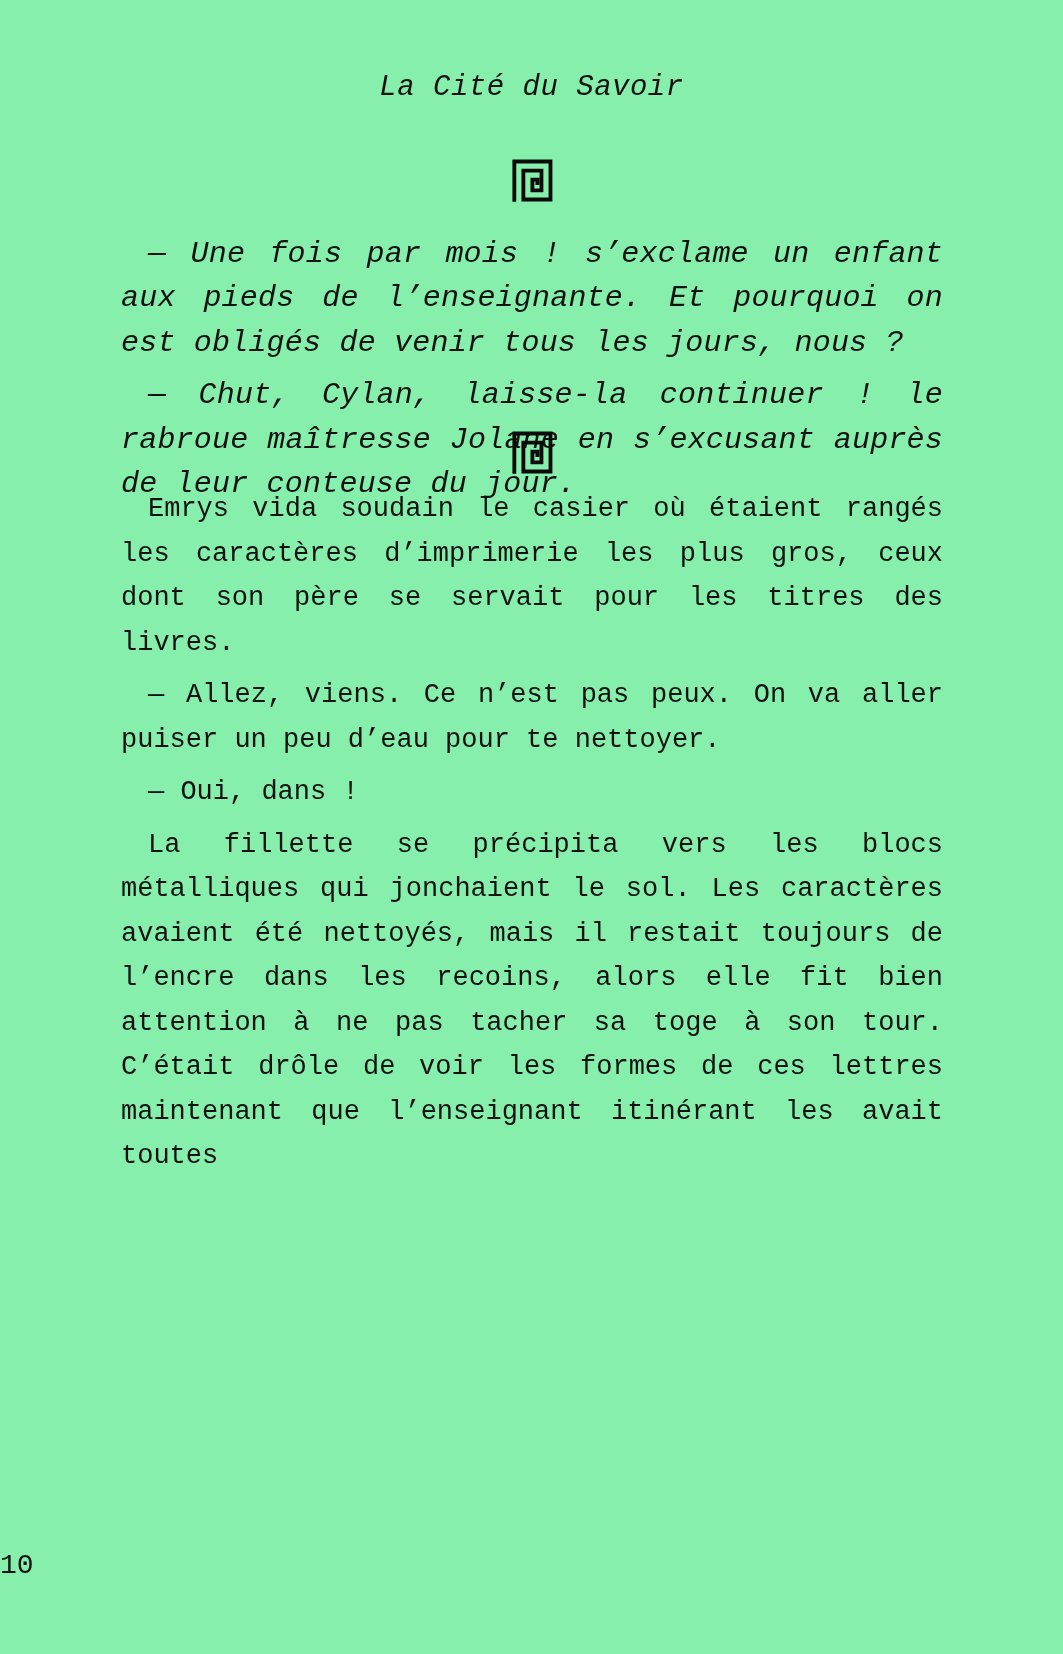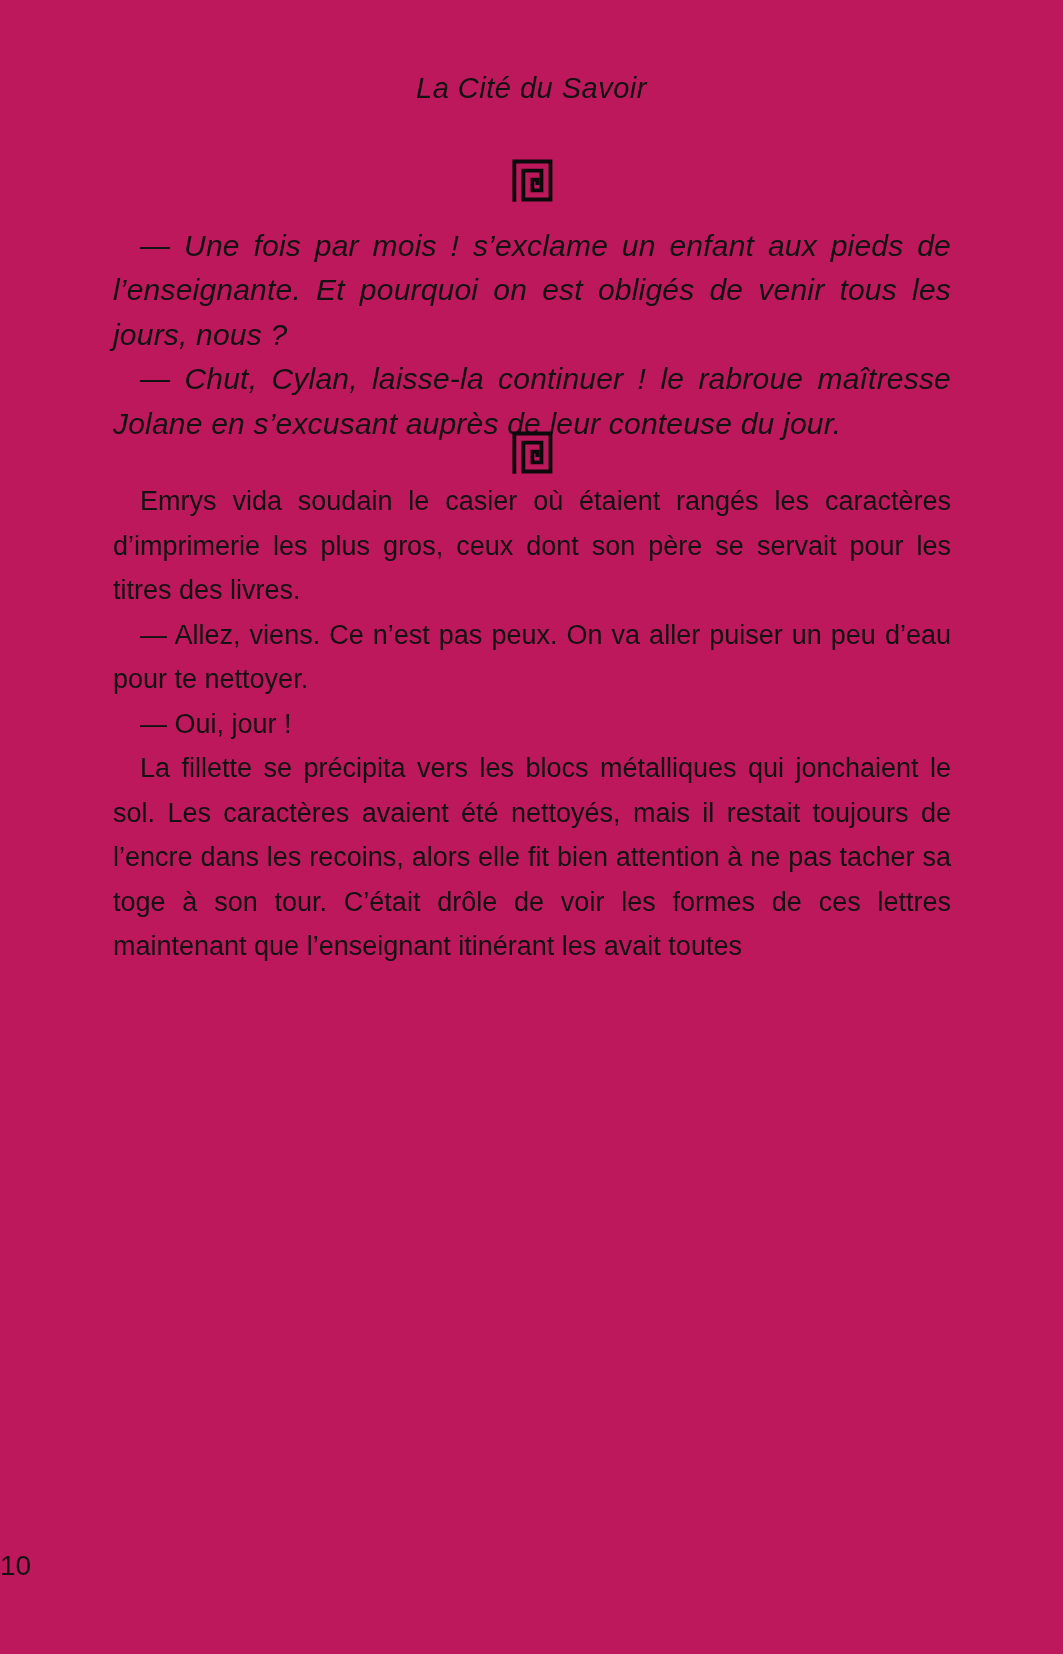--- a/index.html
+++ b/index.html
@@ -5,23 +5,23 @@
   html, body {
     margin: 0;
     padding: 0;
     background: #e8e8e8;
   }
   .page {
     position: relative;
     width: 1063px;
     height: 1654px;
     margin: 0 auto;
-    background: #be185d;
+    background: #86efac;
     color: #121212;
-    font-family: Liberation Sans, sans-serif;
+    font-family: Liberation Mono, monospace;
     overflow: hidden;
   }
   .running-header {
     position: absolute;
     top: 70px;
     left: 0;
     width: 100%;
     text-align: center;
     font-style: italic;
     font-size: 29px;
@@ -38,21 +38,21 @@
   .ornament-1 { top: 157px; }
   .ornament-2 { top: 429px; }
   .ornament svg { display: inline-block; }
   .text-block {
     position: absolute;
     left: 113px;
     width: 838px;
     text-align: justify;
   }
   .text-block p {
-    margin: 0;
+    margin: 8px;
     padding: 0;
     text-indent: 27px;
   }
   .italic-block {
     top: 224px;
     font-style: italic;
     font-size: 30px;
     line-height: 44.4px;
     letter-spacing: 0.2px;
   }
@@ -91,19 +91,19 @@
 
   <div class="ornament ornament-2">
     <svg width="47" height="47" viewBox="0 0 104 104" xmlns="http://www.w3.org/2000/svg">
       <path d="M 14,99 L 14,10 L 94,10 L 94,94 L 34,94 L 34,30 L 74,30 L 74,74 L 54,74 L 54,50 L 65,50 L 65,62" fill="none" stroke="#0a0a0a" stroke-width="8.5"></path>
     </svg>
   </div>
 
   <div class="text-block body-block">
     <p>Emrys vida soudain le casier où étaient rangés les caractères d’imprimerie les plus gros, ceux dont son père se servait pour les titres des livres.</p>
     <p>— Allez, viens. Ce n’est pas peux. On va aller puiser un peu d’eau pour te nettoyer.</p>
-    <p>— Oui, jour !</p>
+    <p>— Oui, dans !</p>
     <p>La fillette se précipita vers les blocs métalliques qui jonchaient le sol. Les caractères avaient été nettoyés, mais il restait toujours de l’encre dans les recoins, alors elle fit bien attention à ne pas tacher sa toge à son tour. C’était drôle de voir les formes de ces lettres maintenant que l’enseignant itinérant les avait toutes</p>
   </div>
 
   <div class="page-number">10</div>
 
 </div>
 
 </body></html>

